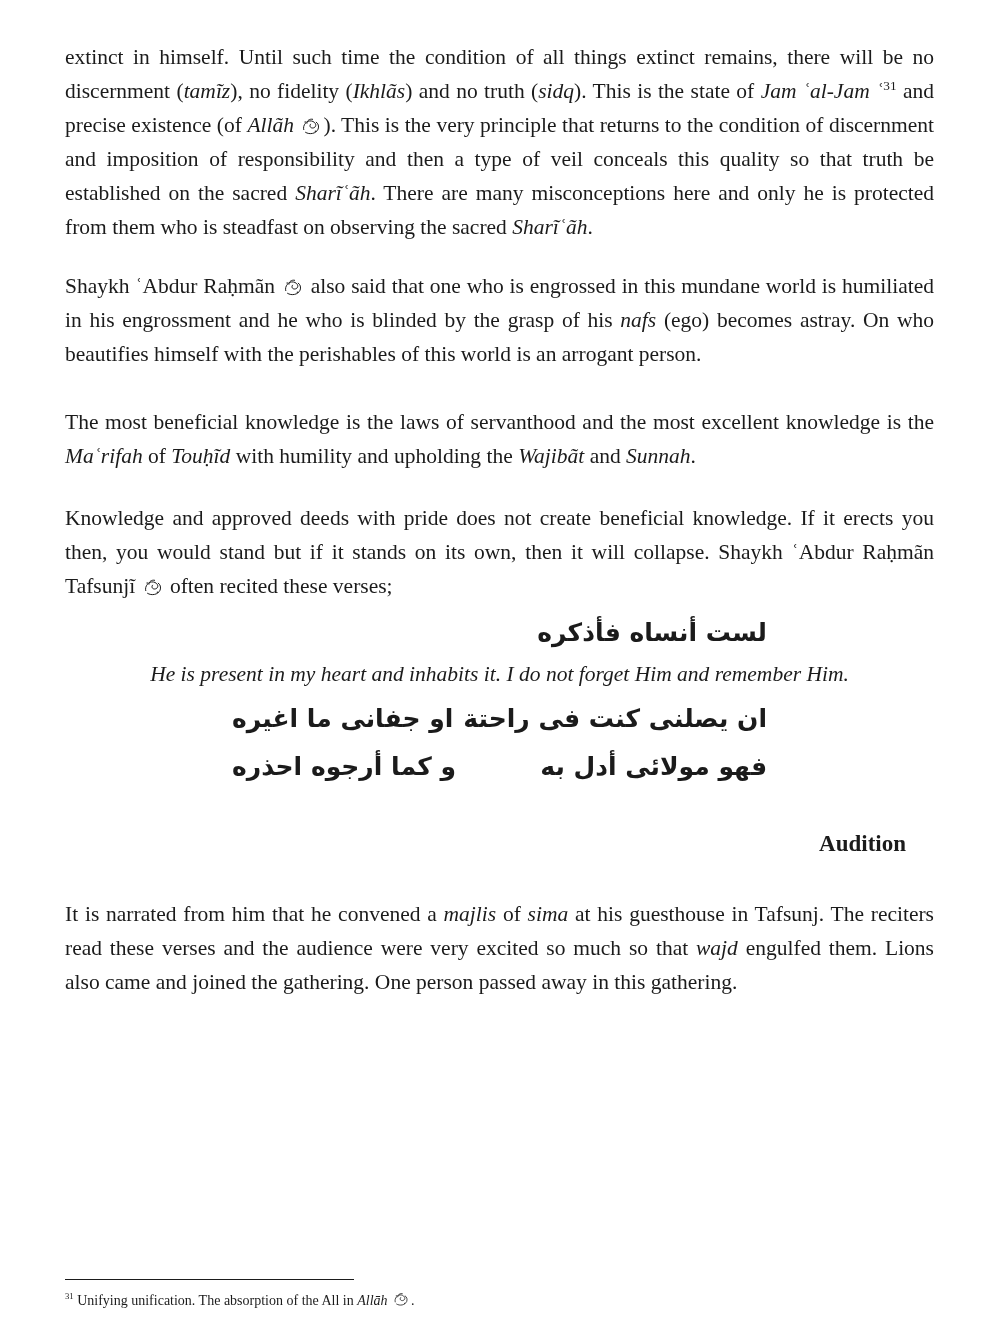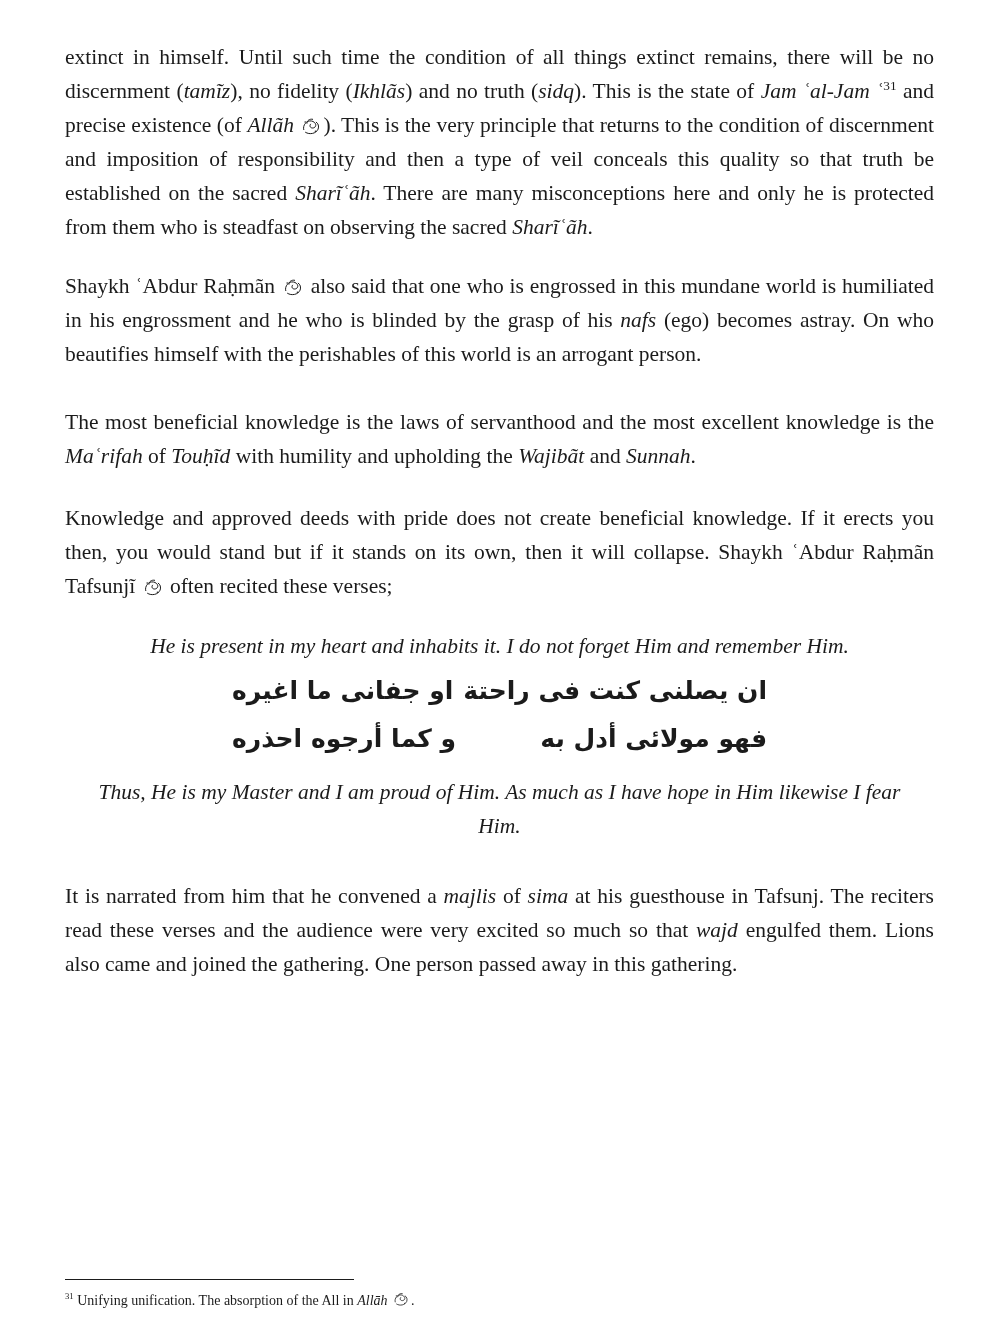--- a/index.html
+++ b/index.html
@@ -29,21 +29,21 @@
     width:535px;margin:4px auto 2px auto;
     display:flex;justify-content:space-between;align-items:baseline;
     direction:rtl;
     font-family:"DejaVu Sans",sans-serif;
     font-size:25px;font-weight:bold;line-height:40px;
     text-align:center;
   }
   .verse-row.vgap{margin-top:8px;}
   .verse-translation{
     font-style:italic;font-size:21.5px;line-height:34px;
-    text-align:center;margin:16px auto 6px auto;max-width:830px;
+    text-align:center;margin:4px auto 6px auto;max-width:830px;
   }
   h2.heading{
     font-size:23px;font-weight:bold;line-height:34px;
     text-align:right;margin:40px 28px 0 0;
   }
   p.body.last{margin-top:36px;}
   .footnote-block{
     position:absolute;left:65px;top:1279px;width:870px;
   }
   .footnote-rule{
@@ -92,34 +92,35 @@
         <path d="M4 15 C2.5 10, 7.5 4.5, 12.5 5.5 C17.5 6.5, 19 11.5, 15 13 C12 14, 9.5 11.5, 11.5 9"></path>
         <path d="M6 18 C10.5 20.8, 17.5 19.5, 19.8 14.5 C21 11.5, 20 8, 17.8 6.8"></path>
         <path d="M7.5 8 C7.5 5, 10.5 2.8, 13.8 3.6"></path>
         <circle cx="5.6" cy="6.6" r="0.8" fill="#1b1b1b" stroke="none"></circle>
         <circle cx="16.8" cy="16.8" r="0.8" fill="#1b1b1b" stroke="none"></circle>
       </g>
     </svg>
   </span><span> often recited these verses;</span></p>
 
   <div class="verse-row">
+    <span>لست أنساه فأذكره</span>
   </div>
   <p class="verse-translation">He is present in my heart and inhabits it. I do not forget Him and remember Him.</p>
 
   <div class="verse-row vgap">
     <span>ان يصلنى كنت فى راحتة</span>
     <span>او جفانى ما اغيره</span>
   </div>
 
   <div class="verse-row vgap">
     <span>فهو مولائى أدل به</span>
     <span>و كما أرجوه احذره</span>
   </div>
-  <p class="verse-translation">Thus, He is my Master and I am proud of Him. As much as I have hope in Him likewise I fear Him.</p>
 
+  <h2 class="heading">Audition</h2>
 
   <p class="body last"><span>It is narrated from him that he convened a </span><span class="it">majlis</span><span> of </span><span class="it">sima</span><span> at his guesthouse in Tafsunj. The reciters read these verses and the audience were very excited so much so that </span><span class="it">wajd</span><span> engulfed them. Lions also came and joined the gathering. One person passed away in this gathering.</span></p>
 
 </div>
 
 <div class="footnote-block">
   <hr class="footnote-rule">
   <p class="footnote-text"><sup>31</sup><span> Unifying unification.  The absorption of the All in </span><span class="it">Allāh</span><span> </span><span class="seal">
     <svg viewBox="0 0 24 22" xmlns="http://www.w3.org/2000/svg">
       <g fill="none" stroke="#1b1b1b" stroke-width="1.1" stroke-linecap="round">

